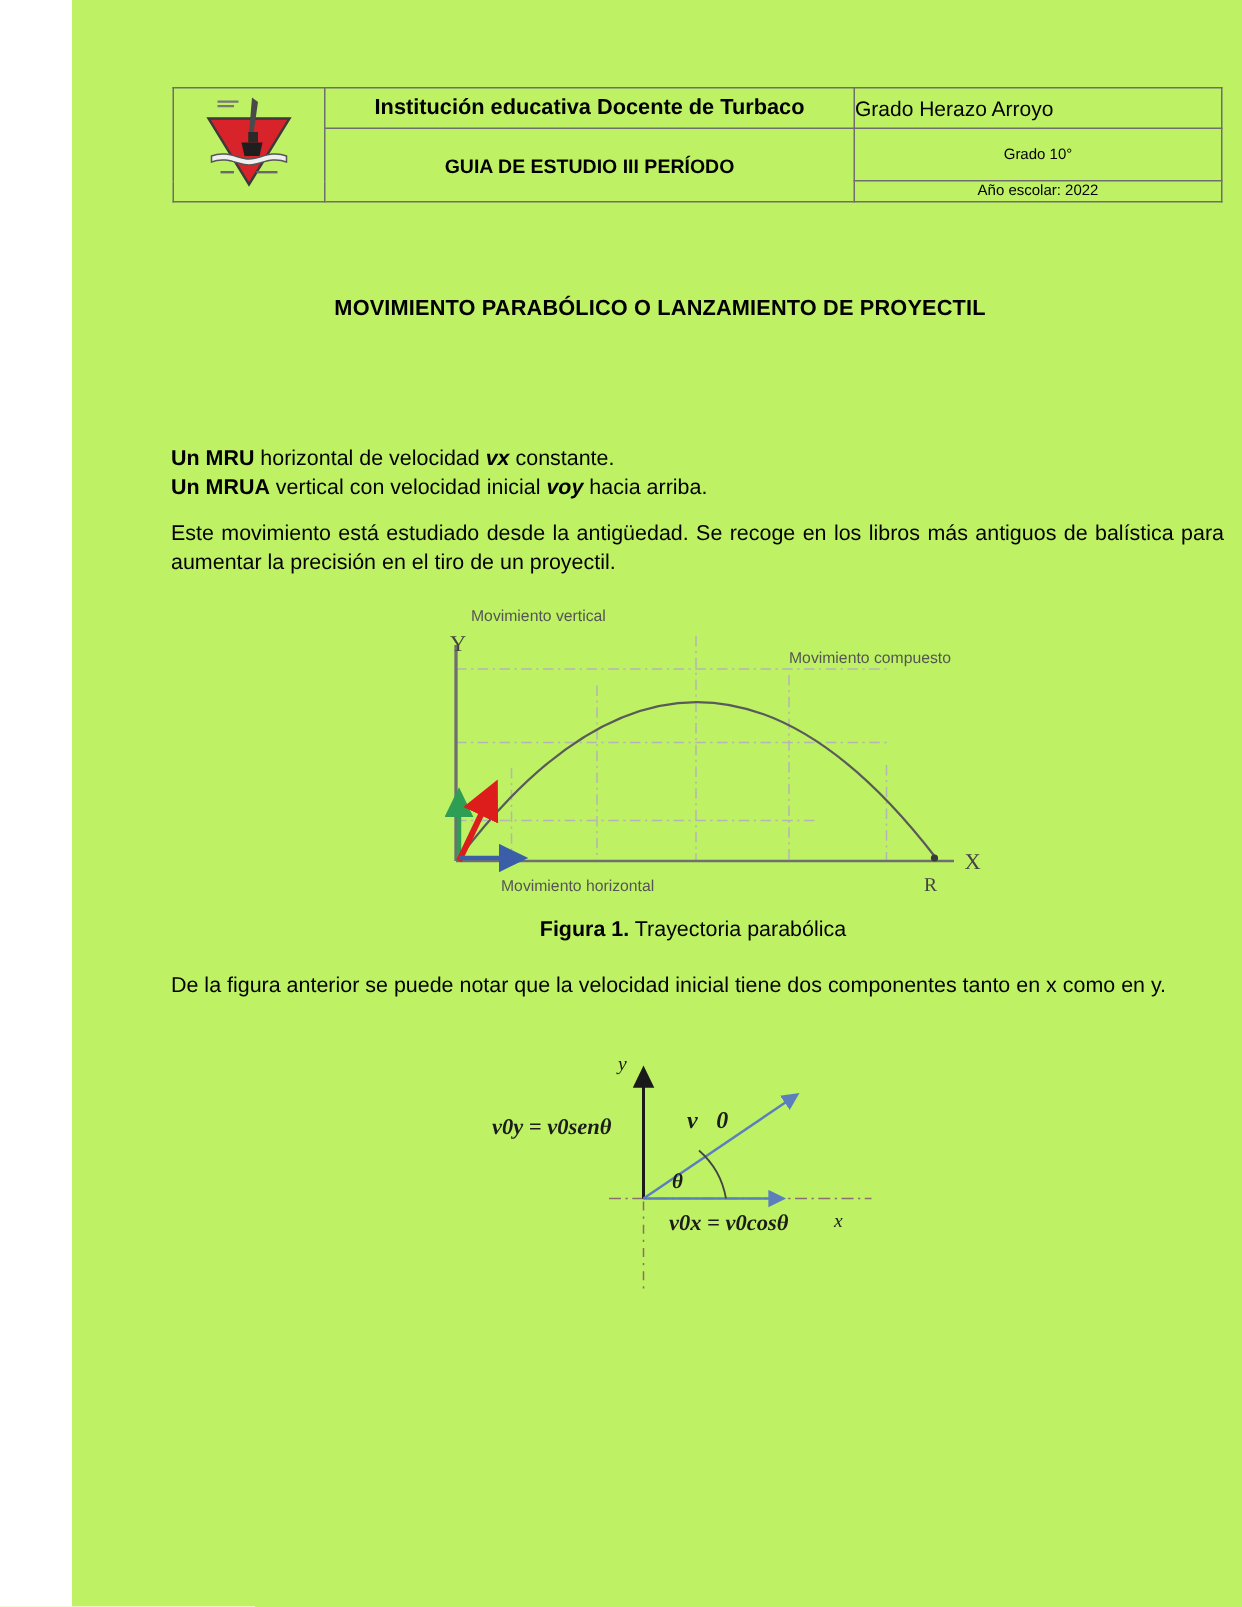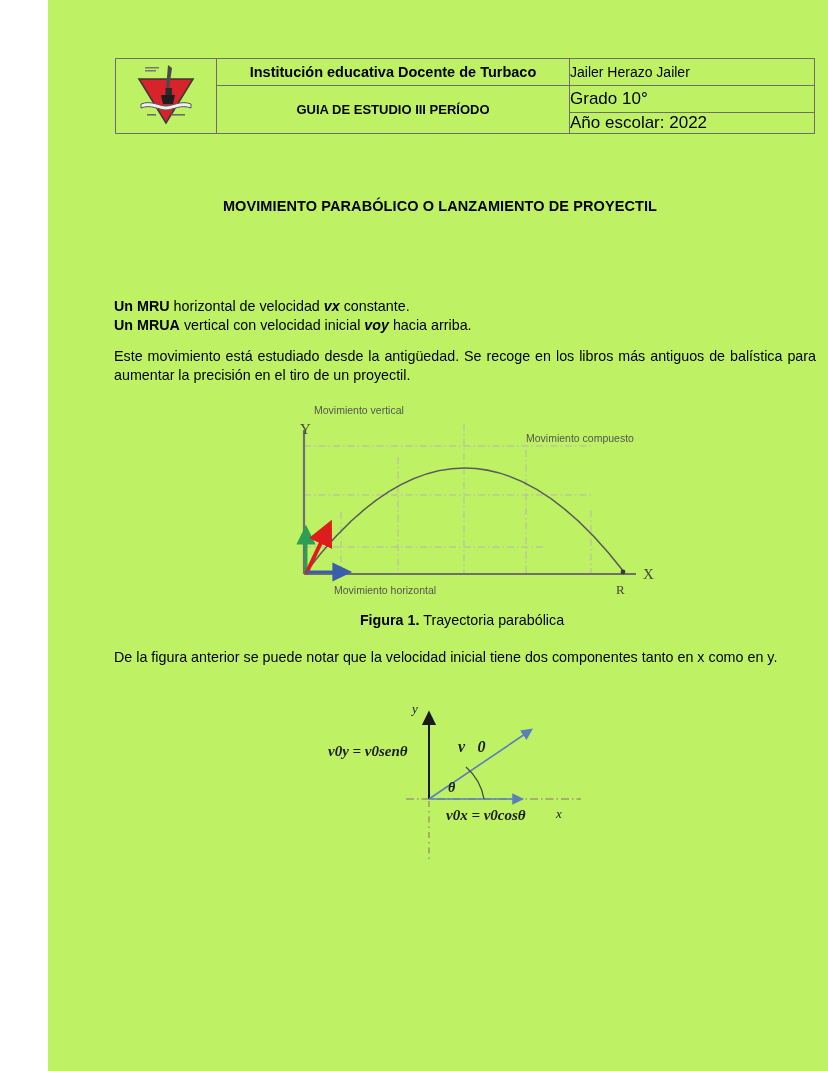--- a/index.html
+++ b/index.html
@@ -59,23 +59,24 @@
     font-weight: bold;
     padding: 6px 4px;
     height: 26px;
   }
   .cell-teacher {
     font-size: 14px;
     padding: 7px 0 7px 8px;
     height: 26px;
   }
   .cell-grade, .cell-year {
-    font-size: 17px;
+    font-size: 10px;
     padding: 3px 0 3px 8px;
     height: 13px;
+    text-align: center;
   }
 
   
   .logo-box {
     width: 74px;
     height: 70px;
     display: inline-block;
     position: relative;
   }
 
@@ -172,21 +173,21 @@
             <path d="M12,45 C22,41 30,47 37,47 C44,47 52,41 62,45 L62,49 C52,45 44,51 37,51 C30,51 22,45 12,49 Z" fill="#efefef" stroke="#555" stroke-width="1"></path>
 
             <rect x="16" y="8" width="14" height="1.5" fill="#777"></rect>
             <rect x="16" y="11" width="11" height="1.5" fill="#777"></rect>
             <rect x="18" y="55" width="9" height="1.6" fill="#6a6a6a"></rect>
             <rect x="42" y="55" width="14" height="1.6" fill="#6a6a6a"></rect>
           </svg>
         </span>
       </td>
       <td class="cell-inst">Institución educativa Docente de Turbaco</td>
-      <td class="cell-teacher" rowspan="1">Jailer Herazo Jailer</td>
+      <td class="cell-teacher" rowspan="1">Grado Herazo Arroyo</td>
     </tr>
     <tr>
       <td class="cell-guia" rowspan="2">GUIA DE ESTUDIO III PERÍODO</td>
       <td class="cell-grade">Grado 10°</td>
     </tr>
     <tr>
       <td class="cell-year">Año escolar: 2022</td>
     </tr>
   </tbody>
     </table>

